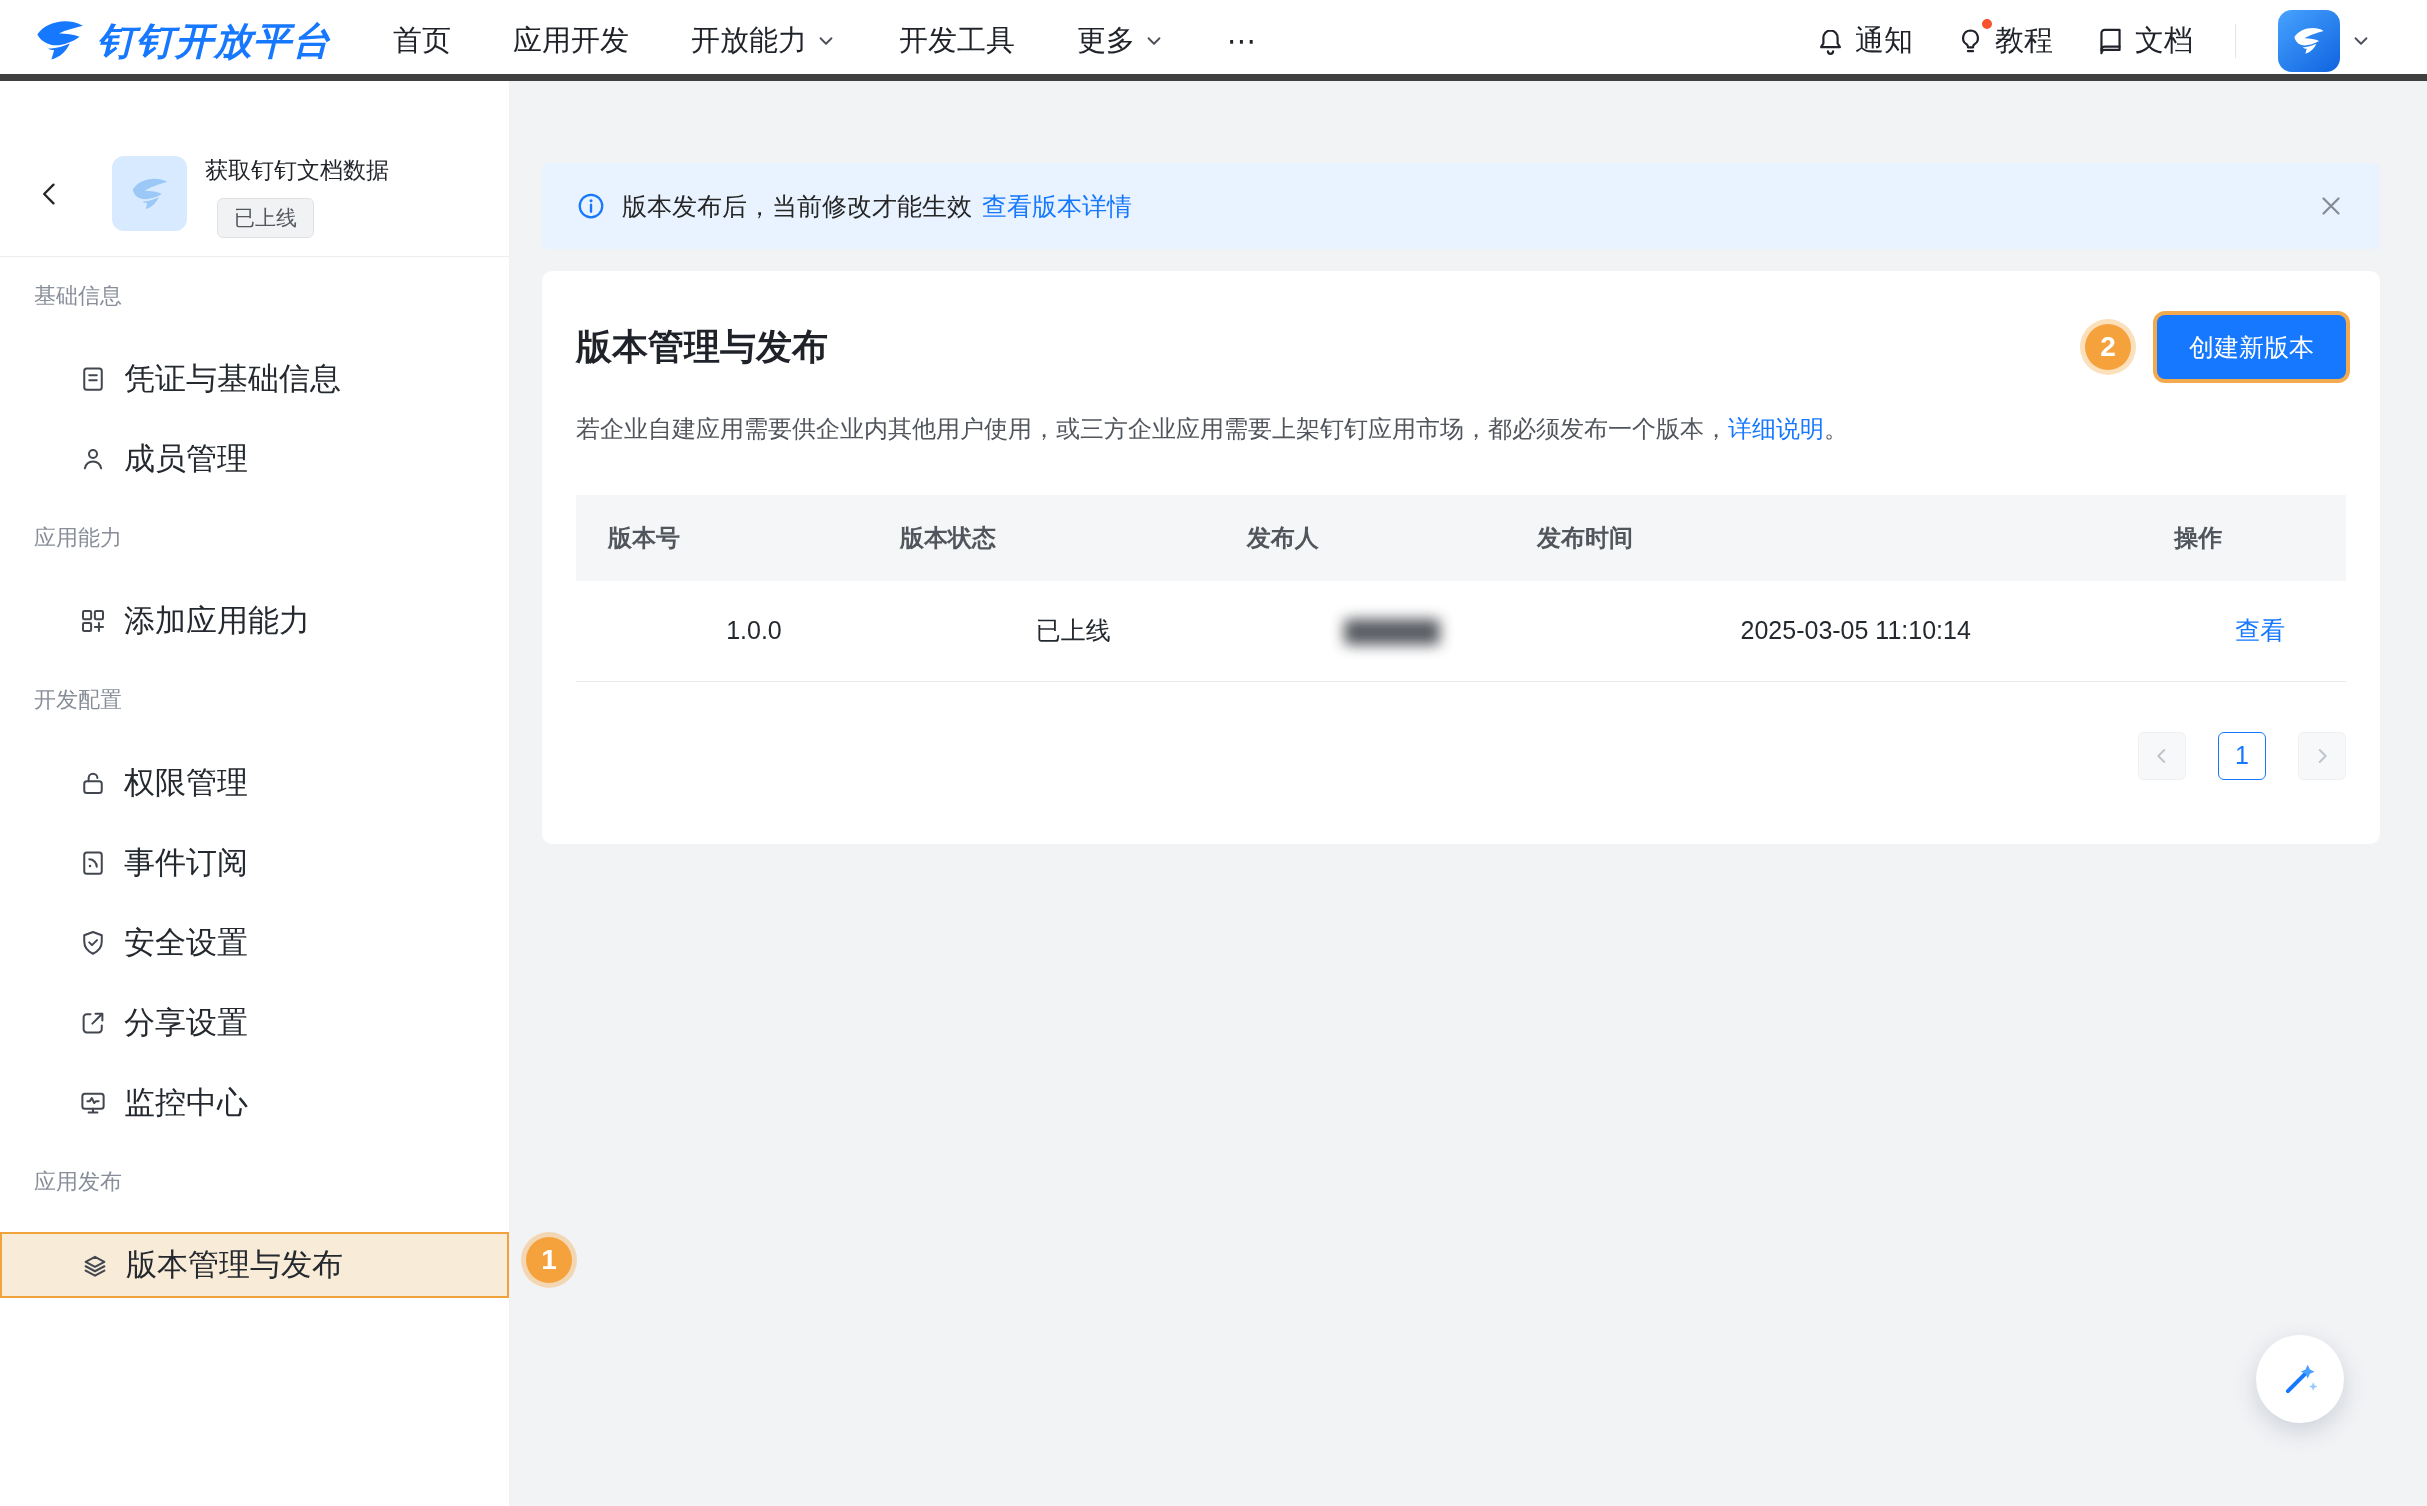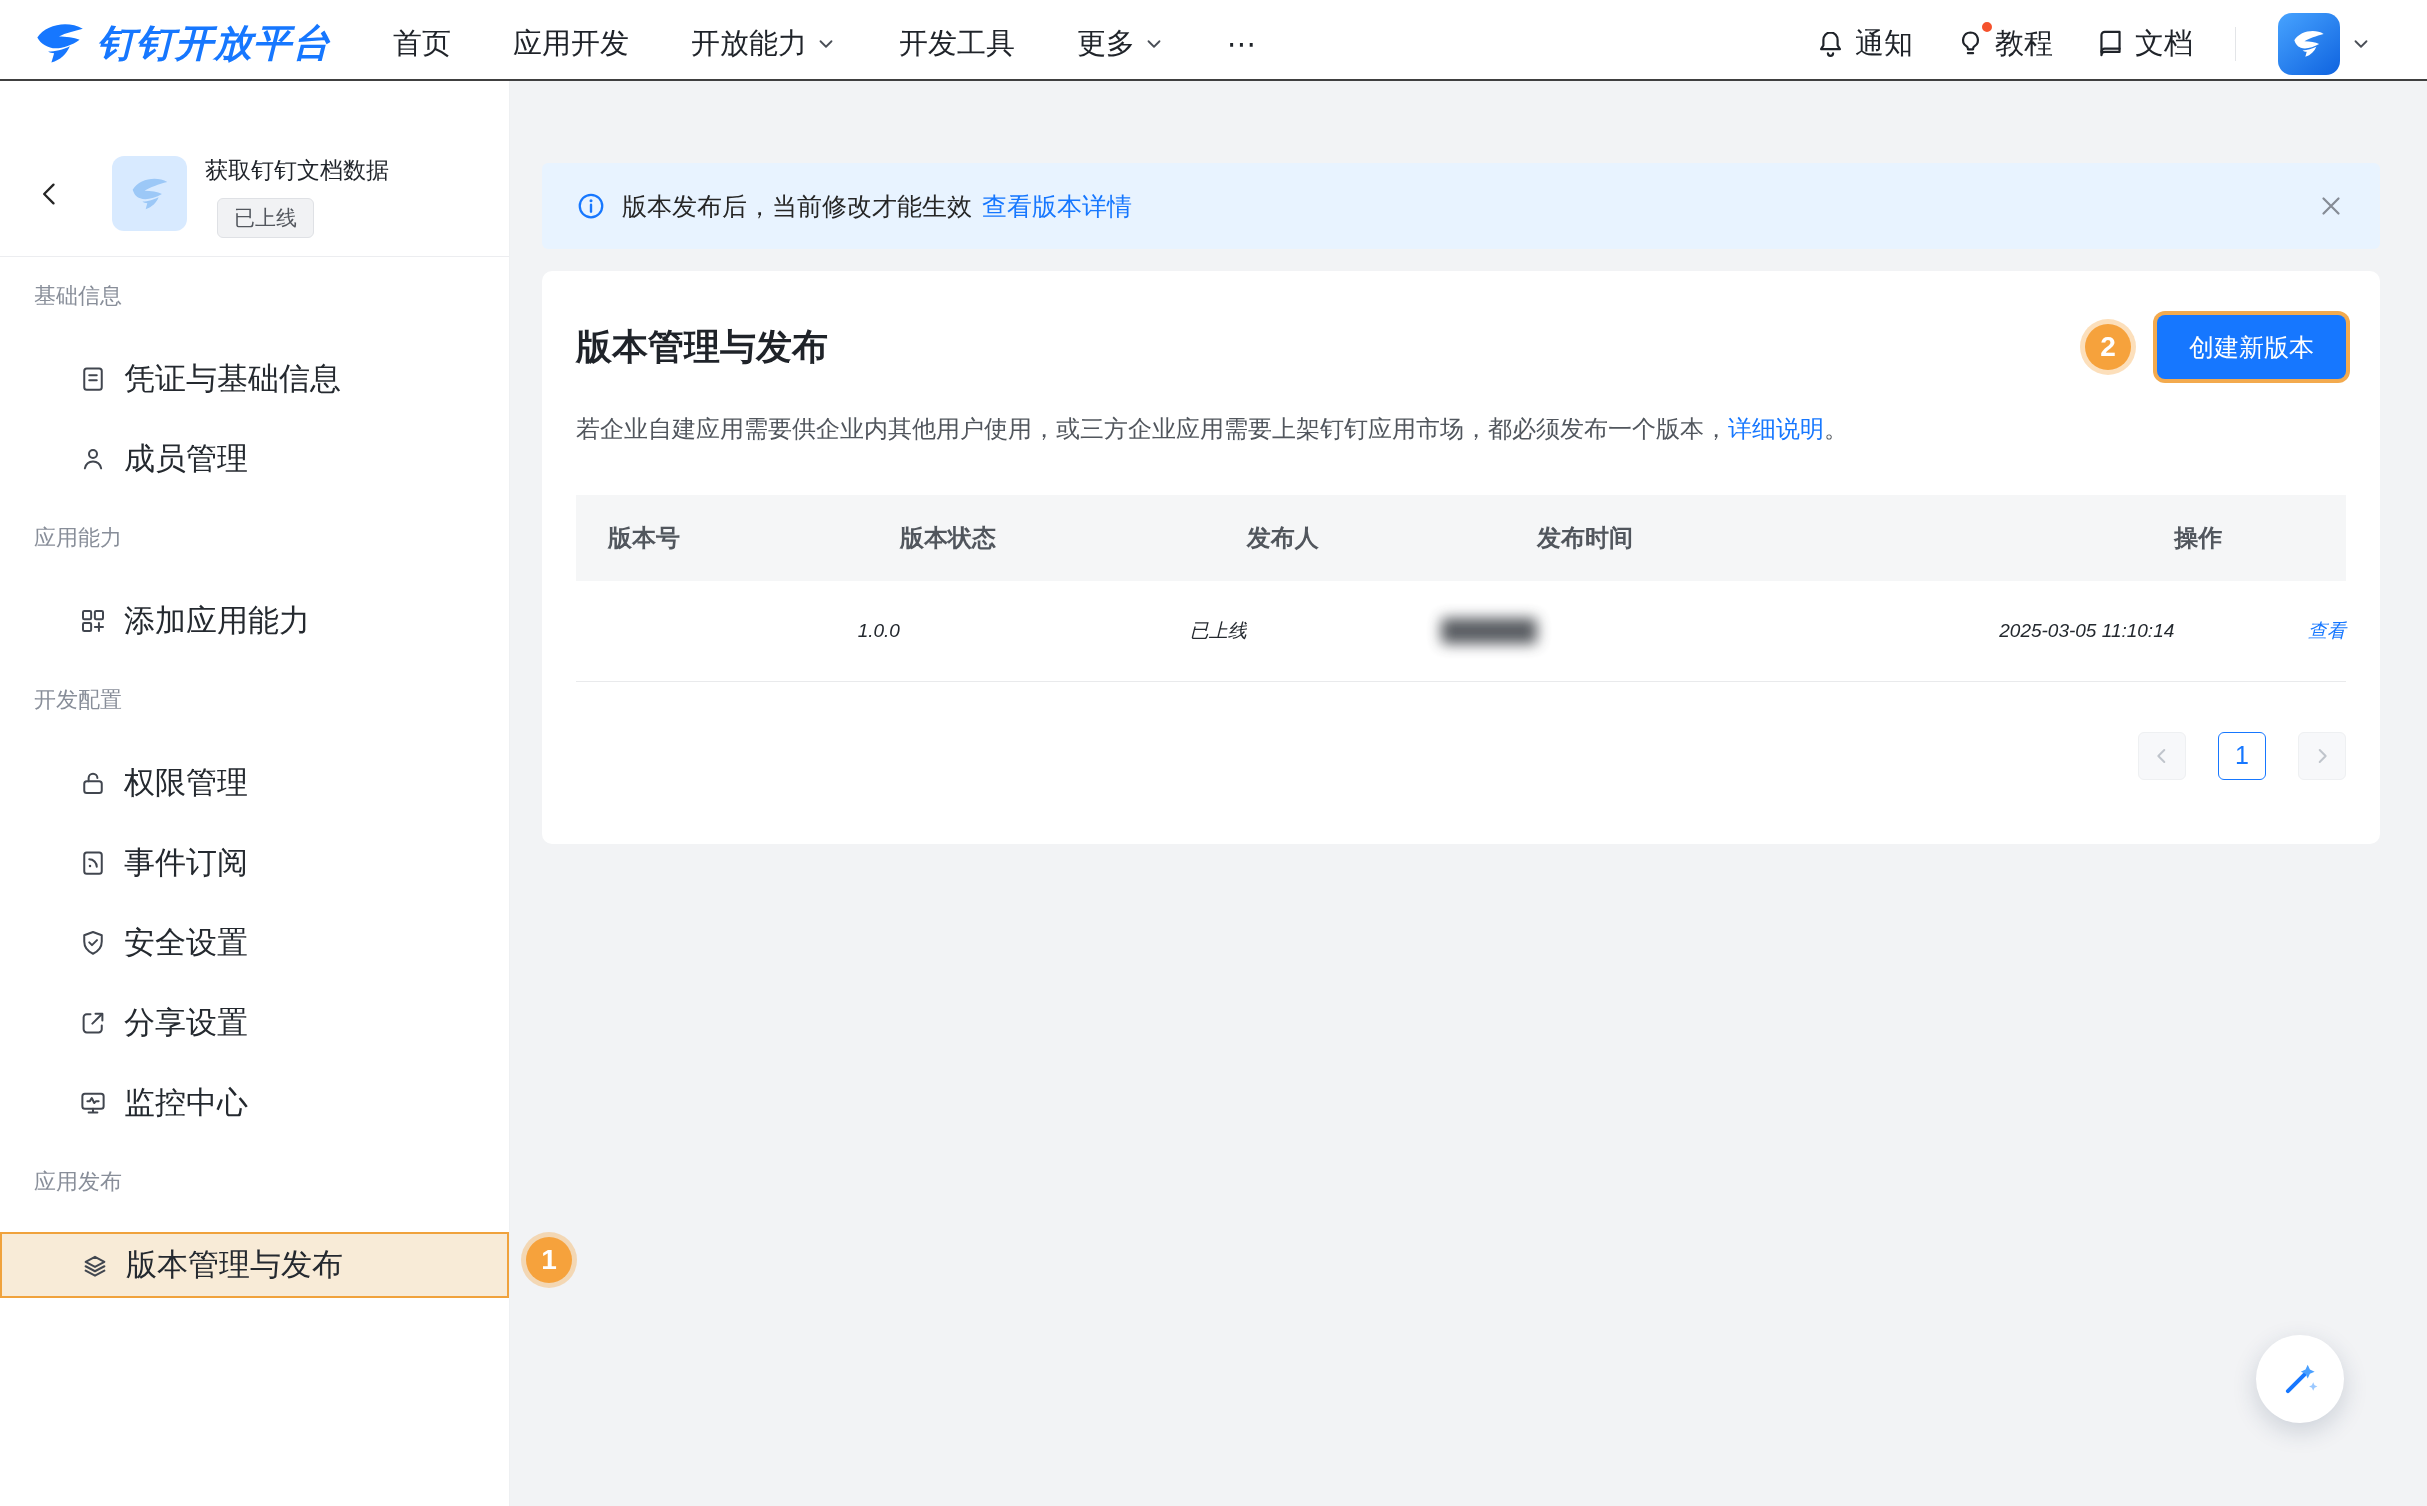--- a/index.html
+++ b/index.html
@@ -9,21 +9,21 @@
     font-family: "Liberation Sans", "DejaVu Sans", sans-serif;
     background: #f2f3f5;
     color: #1f2329;
     position: relative;
   }
   svg { display: block; }
 
   
   .navbar {
     height: 81px; background: #fff; display: flex; align-items: center;
-    padding: 8px 56px 0 33px; border-bottom: 2px solid #404040; position: relative; z-index: 5;
+    padding: 8px 56px 0 33px; border-bottom: 7px solid #404040; position: relative; z-index: 5;
   }
   .brand { display: flex; align-items: center; gap: 12px; cursor: pointer; flex-shrink: 0; }
   .brand-text { font-size: 38px; font-weight: bold; font-style: italic; color: #1677ff; letter-spacing: 1px; }
   .nav-menu { display: flex; align-items: center; gap: 62px; margin-left: 62px; }
   .nav-menu-item { display: flex; align-items: center; gap: 8px; font-size: 29px; color: #1f2329; cursor: pointer; white-space: nowrap; }
   .chev { color: #4a4f57; }
   .navbar-right { margin-left: auto; display: flex; align-items: center; gap: 42px; }
   .nav-tool { display: flex; align-items: center; gap: 9px; font-size: 29px; color: #1f2329; cursor: pointer; position: relative; }
   .nav-tool .tool-icon { color: #1f2329; }
   .red-dot { position: absolute; top: -4px; left: 25px; width: 14px; height: 14px; border-radius: 50%; background: #f5522d; border: 2px solid #fff; }
@@ -68,21 +68,21 @@
     height: 64px; padding: 0 32px; background: #1677ff; color: #fff; font-size: 25px;
     border: none; border-radius: 8px; cursor: pointer; box-shadow: 0 0 0 4px #f3aa4e;
     font-family: inherit;
   }
   .desc { margin-top: 32px; font-size: 24px; color: #51565d; line-height: 36px; }
   .text-link { color: #1677ff; cursor: pointer; }
 
   table { width: 100%; margin-top: 48px; border-collapse: collapse; table-layout: fixed; }
   thead tr { background: #f5f6f7; }
   th { height: 86px; font-size: 24px; color: #51565d; font-weight: bold; text-align: left; }
-  td { height: 100px; font-size: 19px; color: #24292f; text-align: right; font-style: italic; }
+  td { height: 100px; font-size: 25px; color: #24292f; text-align: center; }
   tbody tr { border-bottom: 1px solid #e9eaec; }
   th:first-child, td:first-child { padding-left: 32px; }
   .redacted { display: inline-block; width: 96px; height: 26px; background: #3c4046; border-radius: 4px; filter: blur(7px); opacity: 0.85; vertical-align: middle; }
 
   .pagination { margin-top: 50px; display: flex; justify-content: flex-end; align-items: center; gap: 32px; }
   .page-btn { width: 48px; height: 48px; border-radius: 6px; display: flex; align-items: center; justify-content: center; }
   .page-nav { background: #f7f8fa; border: 1px solid #eef0f2; color: #c0c5cc; cursor: pointer; }
   .page-num { background: #fff; border: 1px solid #1677ff; color: #1677ff; font-size: 25px; cursor: pointer; }
 
   .fab {

